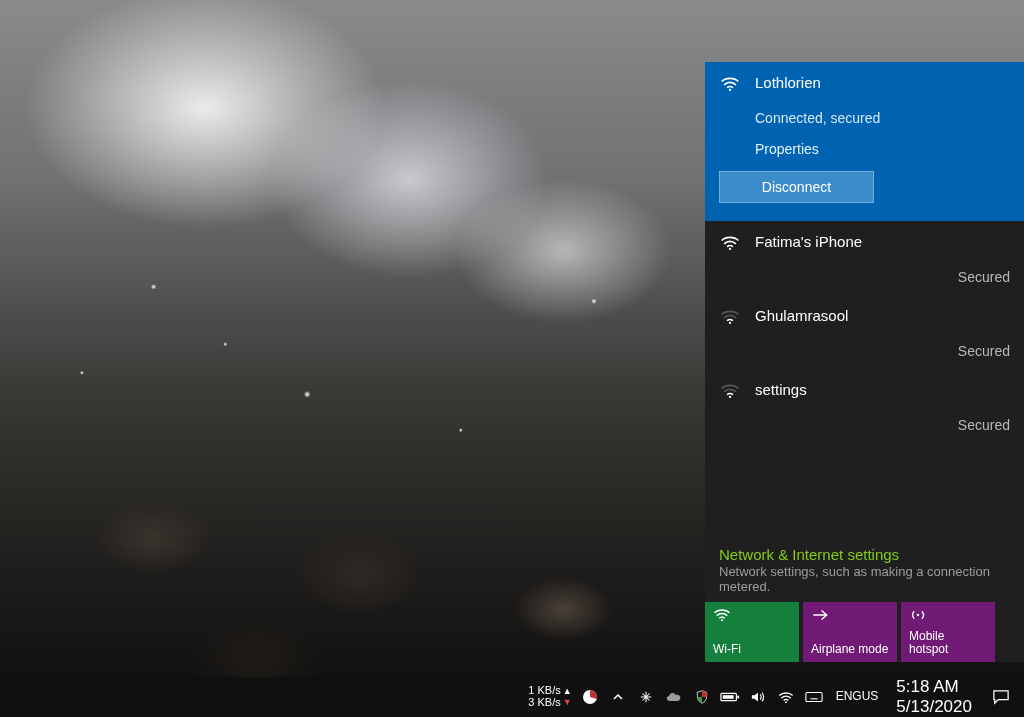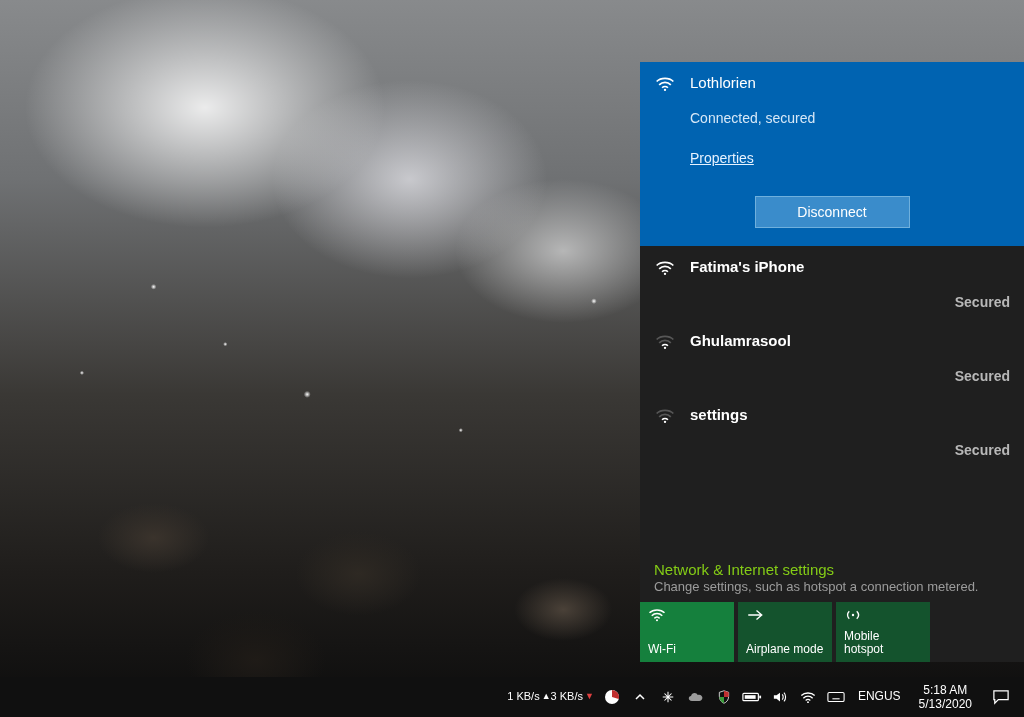--- a/index.html
+++ b/index.html
@@ -30,21 +30,21 @@
       radial-gradient(ellipse 70px 45px at 55% 85%, #4a4138, transparent 70%),
       radial-gradient(ellipse 100px 70px at 25% 92%, #1f1b17, transparent 70%),
       linear-gradient(180deg, #888a8c 0%, #6f7173 25%, #3a3835 55%, #1f1d1b 80%, #0c0c0c 100%);
   }
 
   
   .network-panel {
     position: absolute;
     right: 0;
     top: 62px;
-    width: 384px;
+    width: 319px;
     height: 600px;
     background: #1f1f1f;
     color: #fff;
     display: flex;
     flex-direction: column;
     font-size: 15px;
   }
 
   .net-item {
     display: flex;
@@ -68,44 +68,43 @@
     display: flex;
     flex-direction: column;
     gap: 2px;
   }
   .net-name { color: #fff; }
   .net-status { color: #d7e8f7; font-size: 14px; margin-top: 17px; }
   .net-item:not(.connected) .net-status { color: #b8b8b8; text-align: right; }
 
   .properties-link {
     color: #e6f2ff;
-    text-decoration: underline;
     font-size: 14px;
-    margin-top: 22px;
+    margin-top: 13px;
     cursor: pointer;
     display: inline-block;
   }
 
   .disconnect-row {
     width: 100%;
     display: flex;
-    justify-content: center;
-    margin-top: 16px;
+    justify-content: flex-start;
+    margin-top: 0;
   }
   .disconnect-btn {
     background: #3a8ccb;
     border: 1px solid #6fb0dd;
     color: #fff;
     width: 155px;
     height: 32px;
     cursor: pointer;
     font-size: 14px;
   }
 
-  .net-list { flex: 1; overflow: hidden; font-weight: bold; }
+  .net-list { flex: 1; overflow: hidden; }
 
   .settings-link {
     padding: 8px 14px 8px 14px;
   }
   .settings-link .title {
     color: #84cc16;
     font-size: 15px;
     cursor: pointer;
   }
   .settings-link .subtitle {
@@ -115,21 +114,21 @@
   }
 
   .quick-toggles {
     display: flex;
     gap: 4px;
     padding: 0 0 0 0;
   }
   .toggle-tile {
     width: 94px;
     height: 60px;
-    background: #14532d;
+    background: #701a75;
     color: #fff;
     font-size: 12px;
     padding: 6px 8px;
     display: flex;
     flex-direction: column;
     justify-content: space-between;
     cursor: pointer;
   }
   .toggle-tile.active {
     background: #15803d;
@@ -150,21 +149,21 @@
     font-size: 12px;
     padding-right: 6px;
   }
   .tray-group {
     display: flex;
     align-items: center;
     gap: 4px;
   }
   .net-speed {
     display: flex;
-    flex-direction: row;
+    flex-direction: column;
     align-items: flex-end;
     font-size: 11px;
     line-height: 1.05;
     padding-right: 2px;
   }
   .net-speed .row { display: flex; gap: 2px; align-items: center; }
   .arrow-up, .arrow-down { font-size: 9px; }
   .arrow-down { color: #e04040; }
 
   .tray-icon-btn {
@@ -182,22 +181,22 @@
     flex-direction: row;
     align-items: center;
     font-size: 12px;
     line-height: 1.1;
     padding: 0 6px;
     cursor: pointer;
   }
   .clock-block {
     display: flex;
     flex-direction: column;
-    align-items: center;
-    font-size: 12px;
+    align-items: flex-start;
+    font-size: 17px;
     line-height: 1.2;
     padding: 0 8px;
     cursor: pointer;
   }
   .action-center {
     width: 34px;
     height: 40px;
     display: flex;
     align-items: center;
     justify-content: center;
@@ -277,21 +276,21 @@
       </div>
       <div class="text-col">
         <div class="net-name">settings</div>
         <div class="net-status">Secured</div>
       </div>
     </div>
   </div>
 
   <div class="settings-link">
     <div class="title">Network &amp; Internet settings</div>
-    <div class="subtitle">Change settings, such as hotspot a connection metered.</div>
+    <div class="subtitle">Network settings, such as making a connection metered.</div>
   </div>
 
   <div class="quick-toggles">
     <div class="toggle-tile active">
       <div class="tile-icon">
         <svg width="18" height="14" viewBox="0 0 24 18" fill="none" stroke="#fff" stroke-width="2">
           <path d="M2 6 C7 1 17 1 22 6"></path>
           <path d="M5 10 C9 6 15 6 19 10"></path>
           <path d="M8.5 13.5 C10.5 11.5 13.5 11.5 15.5 13.5"></path>
           <circle cx="12" cy="16" r="1.4" fill="#fff" stroke="none"></circle>

